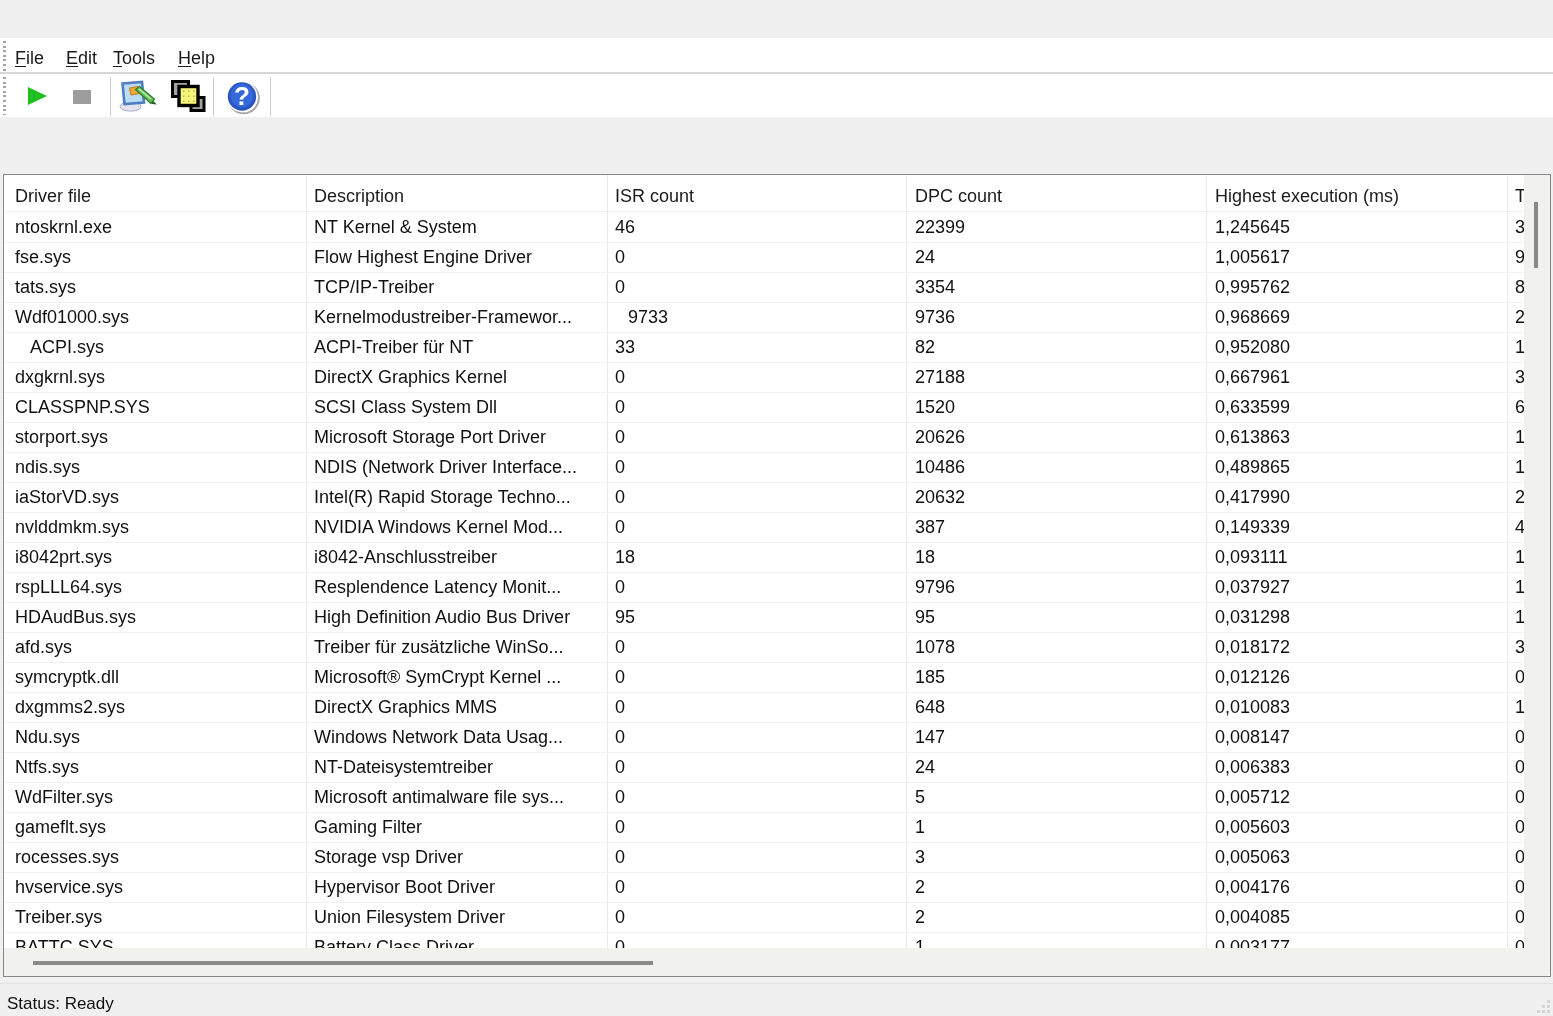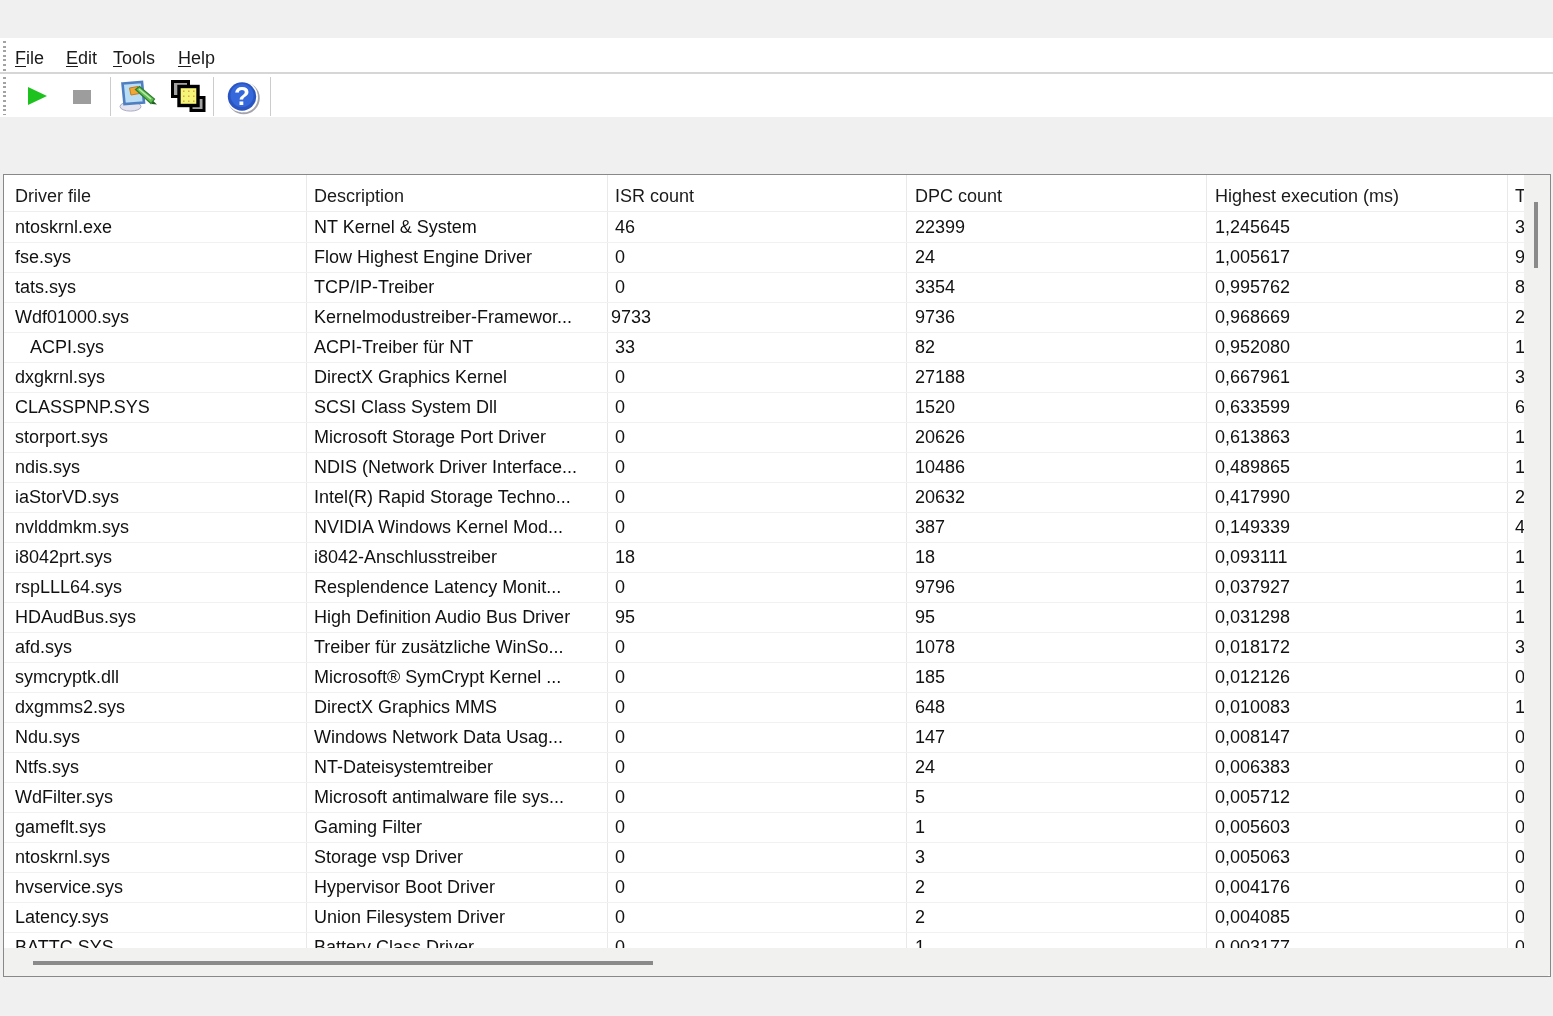--- a/index.html
+++ b/index.html
@@ -126,21 +126,21 @@
         <span style="left:11px">tats.sys</span>
         <span style="left:310px">TCP/IP-Treiber</span>
         <span style="left:611px">0</span>
         <span style="left:911px">3354</span>
         <span style="left:1211px">0,995762</span>
         <span style="left:1511px">8</span>
       </div>
 <div class="row" style="top:127px">
         <span style="left:11px">Wdf01000.sys</span>
         <span style="left:310px">Kernelmodustreiber-Framewor...</span>
-        <span style="left:607px">9733</span>
+        <span style="left:624px">9733</span>
         <span style="left:911px">9736</span>
         <span style="left:1211px">0,968669</span>
         <span style="left:1511px">2</span>
       </div>
 <div class="row" style="top:157px">
         <span style="left:26px">ACPI.sys</span>
         <span style="left:310px">ACPI-Treiber für NT</span>
         <span style="left:611px">33</span>
         <span style="left:911px">82</span>
         <span style="left:1211px">0,952080</span>
@@ -268,37 +268,37 @@
       </div>
 <div class="row" style="top:637px">
         <span style="left:11px">gameflt.sys</span>
         <span style="left:310px">Gaming Filter</span>
         <span style="left:611px">0</span>
         <span style="left:911px">1</span>
         <span style="left:1211px">0,005603</span>
         <span style="left:1511px">0</span>
       </div>
 <div class="row" style="top:667px">
-        <span style="left:11px">ntoskrnl.sys</span>
+        <span style="left:11px">rocesses.sys</span>
         <span style="left:310px">Storage vsp Driver</span>
         <span style="left:611px">0</span>
         <span style="left:911px">3</span>
         <span style="left:1211px">0,005063</span>
         <span style="left:1511px">0</span>
       </div>
 <div class="row" style="top:697px">
         <span style="left:11px">hvservice.sys</span>
         <span style="left:310px">Hypervisor Boot Driver</span>
         <span style="left:611px">0</span>
         <span style="left:911px">2</span>
         <span style="left:1211px">0,004176</span>
         <span style="left:1511px">0</span>
       </div>
 <div class="row" style="top:727px">
-        <span style="left:11px">Latency.sys</span>
+        <span style="left:11px">Treiber.sys</span>
         <span style="left:310px">Union Filesystem Driver</span>
         <span style="left:611px">0</span>
         <span style="left:911px">2</span>
         <span style="left:1211px">0,004085</span>
         <span style="left:1511px">0</span>
       </div>
 <div class="row" style="top:757px">
         <span style="left:11px">BATTC.SYS</span>
         <span style="left:310px">Battery Class Driver</span>
         <span style="left:611px">0</span>
@@ -306,13 +306,24 @@
         <span style="left:1211px">0,003177</span>
         <span style="left:1511px">0</span>
       </div>
 <div id="vscroll">
         <div id="vthumb"></div>
       </div>
     <div id="hscroll">
         <div id="hthumb"></div>
       </div>
   </div>
+  <div id="statusbar">
+      <span class="txt">Status: Ready</span>
+  <svg width="20" height="18" style="position:absolute;right:0;top:14px" fill="#d4d4d4">
+    <rect x="14" y="12" width="3" height="3"></rect>
+        <rect x="9" y="12" width="3" height="3"></rect>
+        <rect x="4" y="12" width="3" height="3"></rect>
+    <rect x="14" y="7" width="3" height="3"></rect>
+        <rect x="9" y="7" width="3" height="3"></rect>
+    <rect x="14" y="2" width="3" height="3"></rect>
+  </svg>
+    </div>
 </div>
 
 </body></html>

